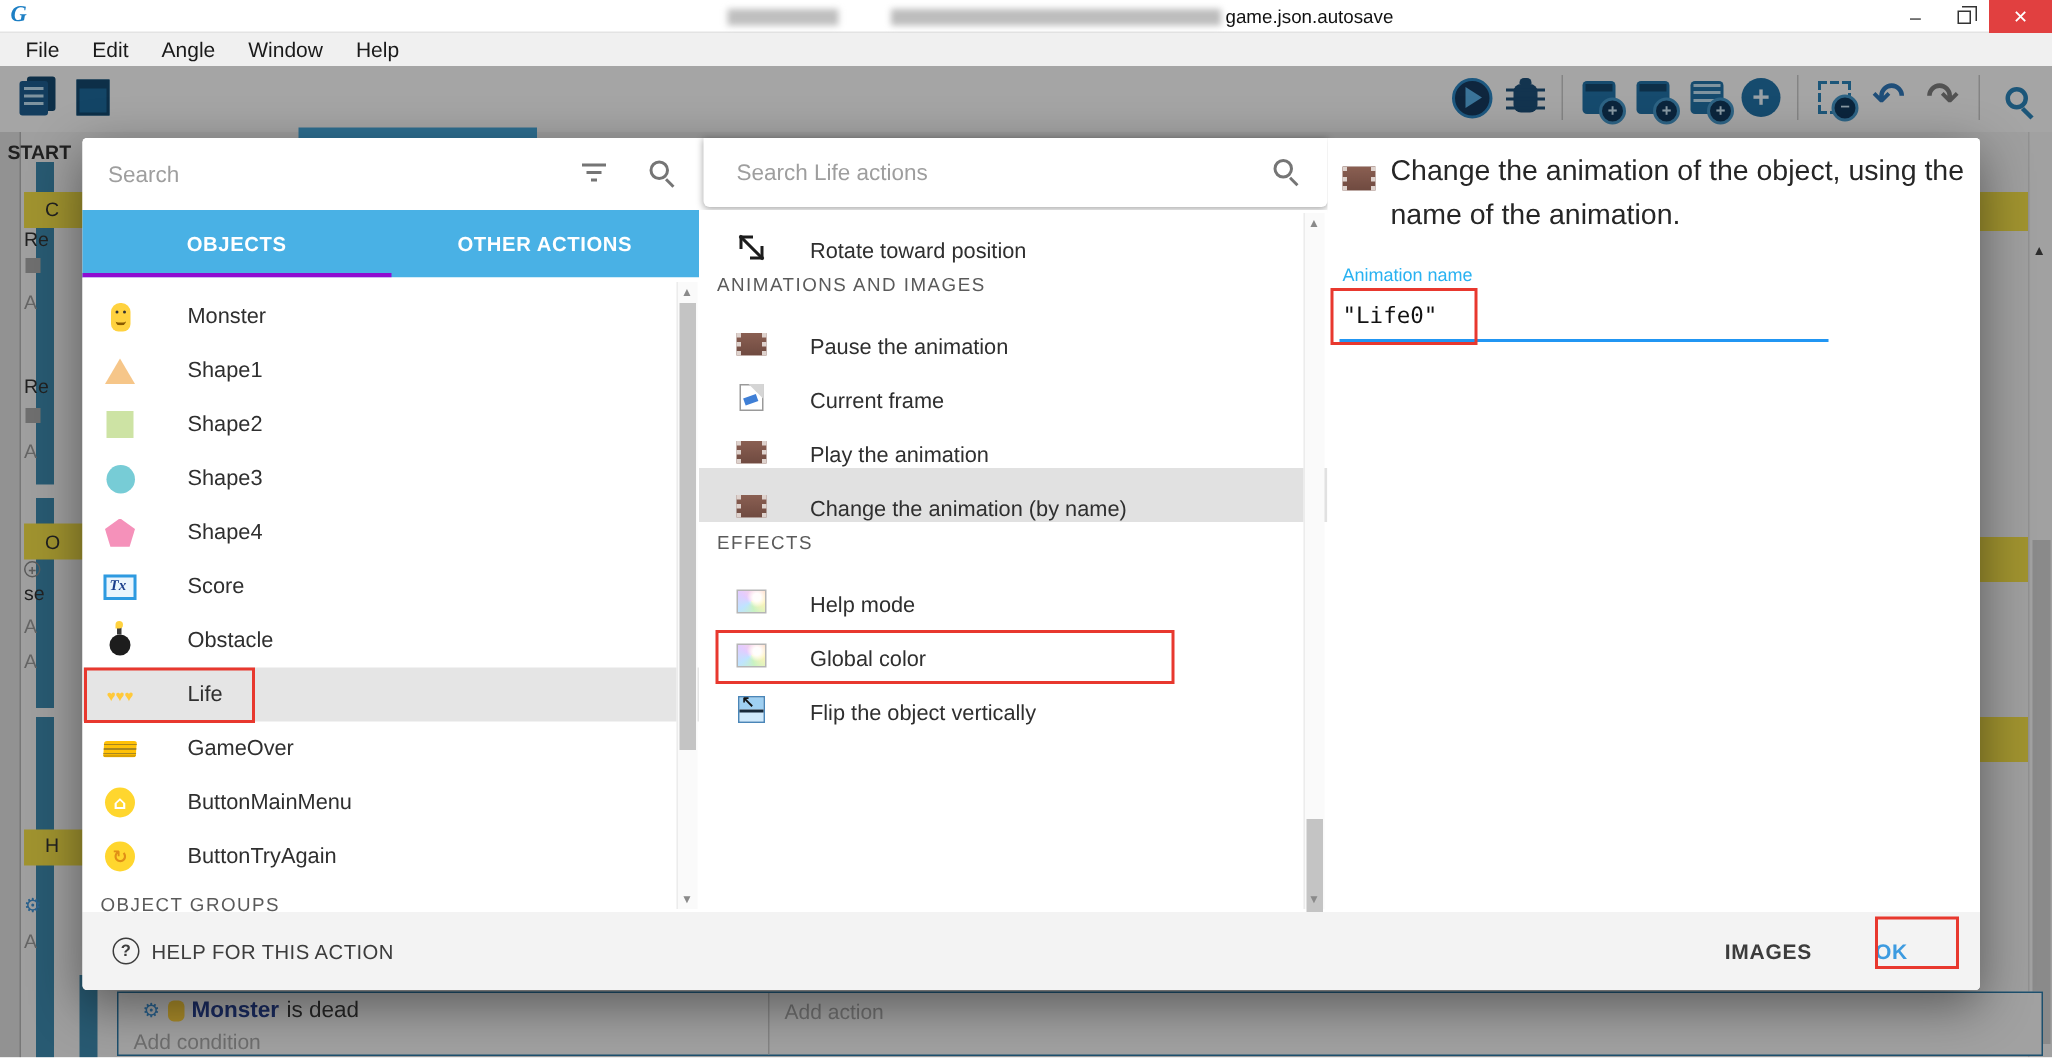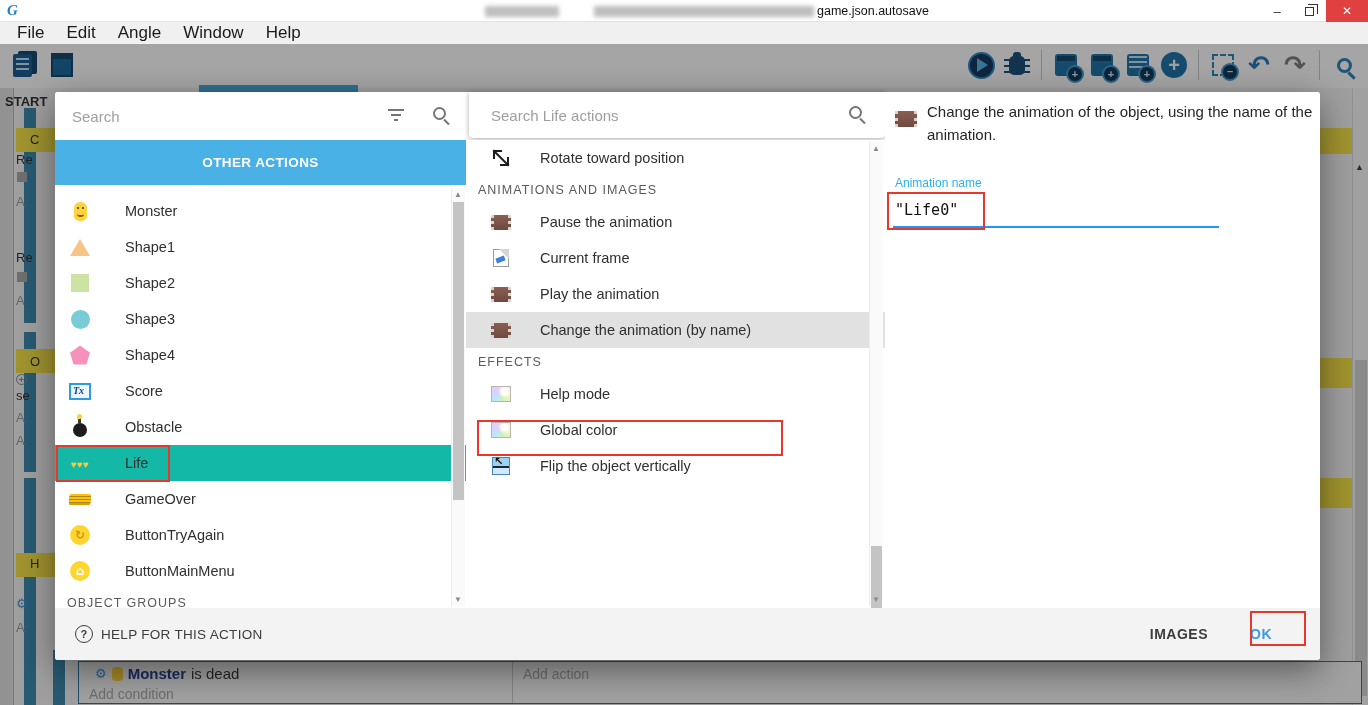--- a/index.html
+++ b/index.html
@@ -15,21 +15,21 @@
   .wtitle{position:absolute;left:817px;top:4px;font-size:12.5px;color:#111}
   .wbtn{position:absolute;top:0;height:22px;display:flex;align-items:center;justify-content:center;font-size:13px;color:#333;cursor:default}
   .wmin{left:1262px;width:30px}
   .wmax{left:1294px;width:30px}
   .wmax i{display:block;width:9px;height:9px;border:1px solid #333;position:relative;background:#fff}
   .wmax i::before{content:"";position:absolute;left:2px;top:-4px;width:9px;height:9px;border:1px solid #333;border-bottom:none;border-left:none}
   .wclose{left:1326px;width:42px;background:#e14040;color:#fff;font-size:12px}
 
   
   .menubar{position:absolute;left:0;top:22px;width:100%;height:22px;background:#f0f0f0;display:flex;align-items:center;padding-left:8px;gap:4px;z-index:40}
-  .menu-item{font-size:17px;color:#1a1a1a;padding:2px 9px}
+  .menu-item{font-size:14px;color:#1a1a1a;padding:2px 9px}
 
   
   .bg{position:absolute;left:0;top:44px;width:1368px;height:661px;background:#f2f2f2}
   .bg-toolbar{position:absolute;left:0;top:0;width:1368px;height:44px;background:#fbfbfb}
   .toolbar-left{position:absolute;left:6px;top:4px;display:flex;gap:8px}
   .toolbar-right{position:absolute;right:8px;top:4px;display:flex;gap:4px;align-items:center}
   .tbsep{width:1px;height:30px;background:#c9c9c9;margin:0 4px}
   .tbi{width:32px;height:34px;position:relative;display:flex;align-items:center;justify-content:center}
   .tbi i{display:block;position:relative}
   .tbi-events-sheet i{width:19px;height:23px;background:#1d5d8f;border-radius:2px;box-shadow:5px -3px 0 #14486e}
@@ -105,21 +105,21 @@
   .mag::after{content:"";position:absolute;right:-6px;bottom:-5px;width:7px;height:2px;background:#757575;transform:rotate(45deg)}
   .lsearch .mag{position:absolute;left:378px;top:15px}
 
   .tabbar{position:absolute;left:0;top:48px;width:411px;height:45px;background:#49b1e5;display:flex}
   .tab{flex:1;display:flex;align-items:center;justify-content:center;font-size:13.5px;font-weight:bold;color:#fff;letter-spacing:.4px;position:relative}
   .tab.active::after{content:"";position:absolute;left:0;bottom:0;width:100%;height:3px;background:#8f0cd0}
 
   .objects-wrap{position:absolute;left:0;top:93px;width:411px;height:423px;overflow:hidden;background:#fff}
   .objects-rows{padding-top:8px}
   .lrow{height:36px;display:flex;align-items:center;padding-left:13px}
-  .lrow.sel{background:#14b8a6}
+  .lrow.sel{background:#e5e5e5}
   .lrow .lbl,.mrow .lbl{font-size:14.5px;color:#2f2f2f}
   .lrow .lbl{margin-left:33px}
   .groups-header,.msection{height:28px;display:flex;align-items:center;padding-left:12px;font-size:12.5px;color:#5a5a5a;letter-spacing:1px}
 
   .vscroll{position:absolute;width:14px;background:#fafafa;border-left:1px solid #ececec}
   .lscroll{left:396px;top:96px;height:418px}
   .mscroll{left:814px;top:50px;height:464px}
   .vs-up,.vs-dn{position:absolute;left:2px;font-size:8px;color:#8a8a8a}
   .vs-up{top:2px}.vs-dn{bottom:2px}
   .vs-thumb{position:absolute;left:1px;width:11px;background:#c4c4c4}
@@ -146,21 +146,21 @@
   .oic-retry i,.oic-home i{width:20px;height:20px;border-radius:50%;background:#ffd62e;text-align:center}
   .oic-retry i::after{content:"↻";font:bold 12px/20px "DejaVu Sans",sans-serif;color:#e08f17}
   .oic-home i::after{content:"⌂";font:bold 12px/20px "DejaVu Sans",sans-serif;color:#fff}
 
   
   .msearch{position:absolute;left:414px;top:0;width:416px;height:46px;background:#fff;border-radius:0 0 4px 4px;box-shadow:0 1px 5px rgba(0,0,0,.35)}
   .msearch input{position:absolute;left:22px;top:10px;width:330px;height:26px;border:none;outline:none;font-size:15px;color:#333;background:transparent}
   .msearch input::placeholder{color:#9e9e9e}
   .msearch .mag{position:absolute;left:380px;top:14px}
   .actions-wrap{position:absolute;left:411px;top:48px;width:419px;height:468px;overflow:hidden;background:#fff}
-  .mrow{height:36px;display:flex;align-items:center;padding-left:24px}
+  .mrow{height:36px;display:flex;align-items:flex-end;padding-left:24px}
   .mrow.sel{background:#e1e1e1}
   .mrow .lbl{margin-left:28px}
   .mic{width:22px;height:22px;display:flex;align-items:center;justify-content:center;flex:none}
   .mic i{display:block;position:relative}
   .mic-diagonal-arrow i{width:18px;height:18px}
   .mic-diagonal-arrow i::before{content:"";position:absolute;left:1px;top:1px;width:7px;height:7px;border-left:2px solid #1c1c1c;border-top:2px solid #1c1c1c}
   .mic-diagonal-arrow i::after{content:"";position:absolute;right:1px;bottom:1px;width:7px;height:7px;border-right:2px solid #1c1c1c;border-bottom:2px solid #1c1c1c}
   .mic-diagonal-arrow i b{position:absolute;left:8px;top:-2px;width:2px;height:22px;background:#1c1c1c;transform:rotate(-45deg)}
   .mic-film-strip i{width:20px;height:15px;background:linear-gradient(#8a5f52,#6f4a40);border-left:3px dotted #ded2cd;border-right:3px dotted #ded2cd}
   .mic-frame i{width:16px;height:18px;background:#fff;border:1px solid #9a9a9a}
@@ -170,21 +170,21 @@
   .mic-flip-horizontal i,.mic-flip-vertical i{width:18px;height:18px;border:1px solid #4a86b8;background:linear-gradient(90deg,#9fd0f2 0 50%,#cfe9fb 50% 100%)}
   .mic-flip-vertical i{background:linear-gradient(#9fd0f2 0 50%,#cfe9fb 50% 100%)}
   .mic-flip-horizontal i::before,.mic-flip-vertical i::before{content:"";position:absolute;left:8px;top:0;width:2px;height:100%;background:#17293a}
   .mic-flip-vertical i::before{left:0;top:8px;width:100%;height:2px}
   .mic-flip-horizontal i::after,.mic-flip-vertical i::after{content:"↖";position:absolute;left:1px;top:-3px;font:bold 11px "DejaVu Sans",sans-serif;color:#111}
 
   
   .rpanel{position:absolute;left:830px;top:0;width:435px;height:516px;background:#fff;border-radius:0 3px 0 0}
   .desc-ic{position:absolute;left:10px;top:19px}
   .desc-ic i{display:block;width:22px;height:16px;background:linear-gradient(#8a5f52,#6f4a40);border-left:3px dotted #ded2cd;border-right:3px dotted #ded2cd;position:relative}
-  .desc{position:absolute;left:42px;top:8px;width:396px;font-size:15px;line-height:1.55;color:#262626}
+  .desc{position:absolute;left:42px;top:8px;width:396px;font-size:19px;line-height:1.55;color:#262626}
   .field-label{position:absolute;left:10px;top:84px;font-size:12px;color:#29b2f1}
   .field-input{position:absolute;left:10px;top:104px;width:322px;height:28px;border:none;outline:none;font-family:"DejaVu Sans Mono",monospace;font-size:15px;color:#111;background:transparent}
   .field-underline{position:absolute;left:8px;top:134px;width:326px;height:2px;background:#2196f3}
 
   
   .dfooter{position:absolute;left:0;top:516px;width:1265px;height:52px;background:#f3f3f3;border-radius:0 0 3px 3px;display:flex;align-items:center}
   .help-btn{display:flex;align-items:center;gap:8px;margin-left:20px;font-size:13.5px;color:#3c3c3c;letter-spacing:.3px}
   .qmark{width:18px;height:18px;border:1.5px solid #3c3c3c;border-radius:50%;font:bold 11px/16px "Liberation Sans",sans-serif;text-align:center;color:#3c3c3c}
   .dfooter .spacer{flex:1}
   .cancel-btn{font-size:14px;font-weight:bold;color:#3c3c3c;letter-spacing:.5px;margin-right:42px}
@@ -329,20 +329,21 @@
       <input placeholder="Search" style="">
       <span class="filter-ic">
           <b></b>
           <b></b>
           <b></b>
         </span>
       <span class="mag"></span>
     </div>
 
     <div class="tabbar">
+      <div class="tab active">OBJECTS</div>
       <div class="tab">OTHER ACTIONS</div>
     </div>
 
     <div class="objects-wrap">
       <div class="objects-rows">
           <div class="lrow">
             <span class="oic oic-monster">
               <i></i>
             </span>
             <span class="lbl">Monster</span>
@@ -389,30 +390,30 @@
             </span>
             <span class="lbl">Life</span>
           </div>
           <div class="lrow">
             <span class="oic oic-banner">
               <i></i>
             </span>
             <span class="lbl">GameOver</span>
           </div>
           <div class="lrow">
+            <span class="oic oic-home">
+              <i></i>
+            </span>
+            <span class="lbl">ButtonMainMenu</span>
+          </div>
+          <div class="lrow">
             <span class="oic oic-retry">
               <i></i>
             </span>
             <span class="lbl">ButtonTryAgain</span>
-          </div>
-          <div class="lrow">
-            <span class="oic oic-home">
-              <i></i>
-            </span>
-            <span class="lbl">ButtonMainMenu</span>
           </div>
         </div>
       <div class="groups-header">OBJECT GROUPS</div>
     </div>
 
     <div class="vscroll lscroll">
       <span class="vs-up">▲</span>
       <span class="vs-thumb"></span>
       <span class="vs-dn">▼</span>
     </div>

